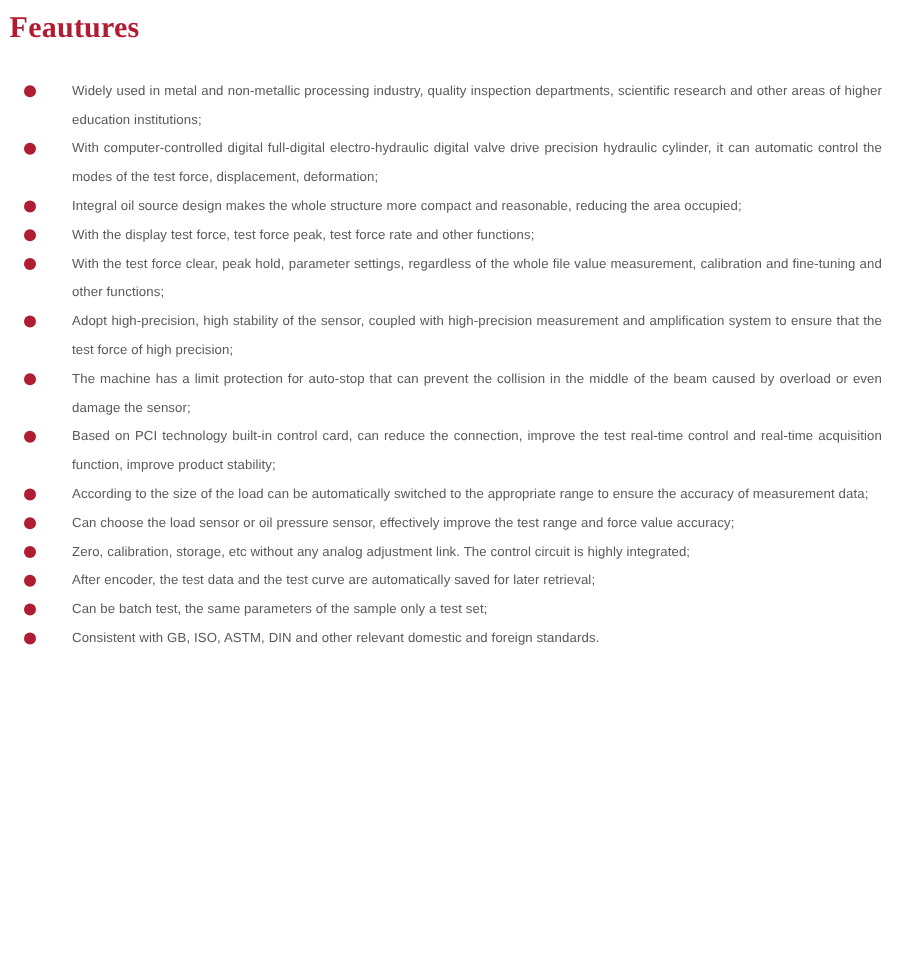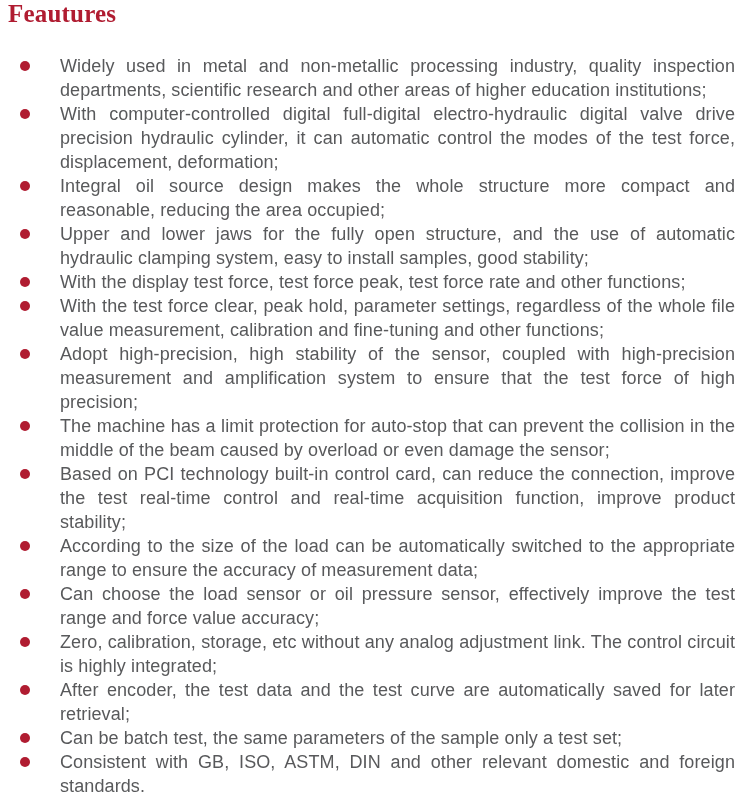--- a/index.html
+++ b/index.html
@@ -15,40 +15,41 @@
   body {
     width: 750px;
     height: 808px;
     background: var(--bg);
     font-family: "Liberation Sans", sans-serif;
     overflow: hidden;
   }
   .page {
     width: 750px;
     height: 672px;
+    padding-top: 10px;
   }
   .title {
     font-family: "Liberation Serif", "DejaVu Serif", serif;
     font-weight: bold;
     font-size: 25px;
     line-height: 28px;
     color: var(--accent);
     margin: 0 0 0 8px;
     letter-spacing: 0.2px;
   }
   .feature-list {
     list-style: none;
     margin: 26px 0 0 0;
     padding: 0;
   }
   .feature-item {
     position: relative;
     padding-left: 60px;
     padding-right: 15px;
-    font-size: 18px;
+    font-size: 11px;
     line-height: 24px;
     color: var(--body-text);
     text-align: justify;
     text-align-last: left;
     letter-spacing: 0.1px;
   }
   .bullet {
     position: absolute;
     left: 20px;
     top: 7px;
@@ -60,21 +61,20 @@
 </style>
 </head>
 <body>
 
 <div class="page">
   <h1 class="title">Feautures</h1>
   <ul class="feature-list" id="feature-list">
       <li class="feature-item"><span class="bullet"></span><span>Widely used in metal and non-metallic processing industry, quality inspection departments, scientific research and other areas of higher education institutions;</span></li>
       <li class="feature-item"><span class="bullet"></span><span>With computer-controlled digital full-digital electro-hydraulic digital valve drive precision hydraulic cylinder, it can automatic control the modes of the test force, displacement, deformation;</span></li>
       <li class="feature-item"><span class="bullet"></span><span>Integral oil source design makes the whole structure more compact and reasonable, reducing the area occupied;</span></li>
-      <li class="feature-item"><span class="bullet"></span><span>Upper and lower jaws for the fully open structure, and the use of automatic hydraulic clamping system, easy to install samples, good stability;</span></li>
       <li class="feature-item"><span class="bullet"></span><span>With the display test force, test force peak, test force rate and other functions;</span></li>
       <li class="feature-item"><span class="bullet"></span><span>With the test force clear, peak hold, parameter settings, regardless of the whole file value measurement, calibration and fine-tuning and other functions;</span></li>
       <li class="feature-item"><span class="bullet"></span><span>Adopt high-precision, high stability of the sensor, coupled with high-precision measurement and amplification system to ensure that the test force of high precision;</span></li>
       <li class="feature-item"><span class="bullet"></span><span>The machine has a limit protection for auto-stop that can prevent the collision in the middle of the beam caused by overload or even damage the sensor;</span></li>
       <li class="feature-item"><span class="bullet"></span><span>Based on PCI technology built-in control card, can reduce the connection, improve the test real-time control and real-time acquisition function, improve product stability;</span></li>
       <li class="feature-item"><span class="bullet"></span><span>According to the size of the load can be automatically switched to the appropriate range to ensure the accuracy of measurement data;</span></li>
       <li class="feature-item"><span class="bullet"></span><span>Can choose the load sensor or oil pressure sensor, effectively improve the test range and force value accuracy;</span></li>
       <li class="feature-item"><span class="bullet"></span><span>Zero, calibration, storage, etc without any analog adjustment link. The control circuit is highly integrated;</span></li>
       <li class="feature-item"><span class="bullet"></span><span>After encoder, the test data and the test curve are automatically saved for later retrieval;</span></li>
       <li class="feature-item"><span class="bullet"></span><span>Can be batch test, the same parameters of the sample only a test set;</span></li>

